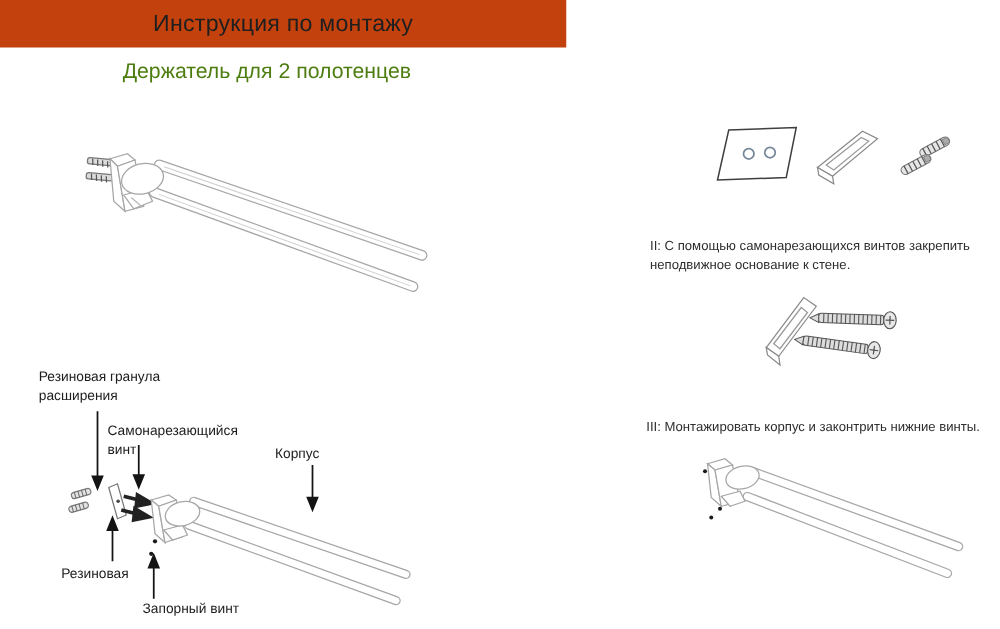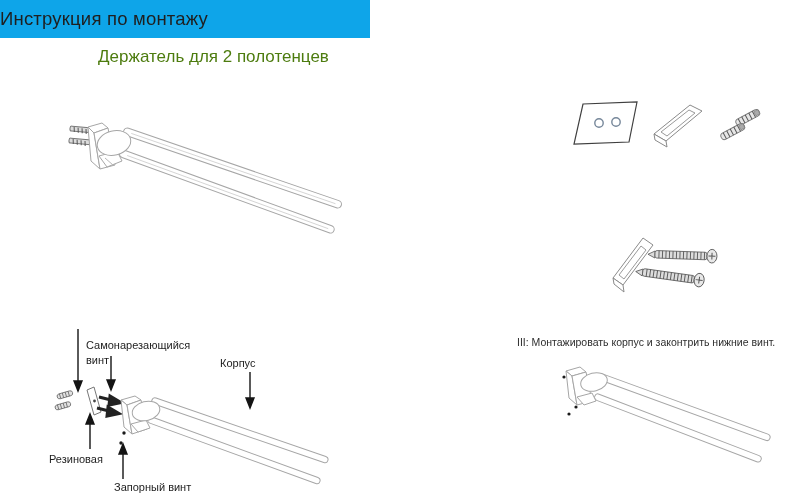--- a/index.html
+++ b/index.html
@@ -1,22 +1,22 @@
 <!DOCTYPE html>
 <html><head>
 <meta charset="utf-8">
 <style>
   html,body{margin:0;padding:0;background:#fff;}
   .page{
     position:relative;width:800px;height:503px;background:#ffffff;
     font-family:"Liberation Sans", sans-serif;color:#222;overflow:hidden;
   }
   .title-band{
-    position:absolute;left:0;top:0;width:370px;height:38px;background:#0ea5e9;
-    display:flex;align-items:center;
+    position:absolute;left:0;top:0;width:453px;height:38px;background:#c2410c;
+    display:flex;align-items:center;justify-content:center;
   }
   .title{font-size:18.5px;color:#1f1f1f;letter-spacing:0.2px;}
   .subtitle{
     position:absolute;left:0;top:47px;width:427px;text-align:center;
     font-size:17px;color:#4d7c0f;
   }
   .step{
     position:absolute;font-size:10.5px;line-height:15px;color:#2e2e2e;
     white-space:pre-line;
   }
@@ -122,27 +122,31 @@
         </g>
       <polygon points="131,139 146,135 150,143 138,147"></polygon>
       <ellipse cx="146" cy="126" rx="14" ry="9.5" transform="rotate(-14 146 126)"></ellipse>
     </g>
     <g fill="#1a1a1a">
       <circle cx="124" cy="148" r="1.7"></circle>
       <circle cx="121" cy="158" r="1.7"></circle>
     </g>
   </svg>
 
+  <div class="lbl lbl-rubber">Резиновая гранула
+расширения</div>
   <div class="lbl lbl-selftap">Самонарезающийся
 винт</div>
   <div class="lbl lbl-korpus">Корпус</div>
   <div class="lbl lbl-osnovanie">Резиновая</div>
   <div class="lbl lbl-zaporny">Запорный винт</div>
 
-  <p class="step step3">III: Монтажировать корпус и законтрить нижние винт.</p>
+  <p class="step step2">II: С помощью самонарезающихся винтов закрепить
+неподвижное основание к стене.</p>
+  <p class="step step3">III: Монтажировать корпус и законтрить нижние винты.</p>
 
   <svg class="ill" style="left:555px;top:92px" width="245" height="88" viewBox="0 0 245 88">
     <g>
       <polygon points="28,12 82,10 74,50 19,52" fill="#fff" stroke="#3f3f3f" stroke-width="1.2"></polygon>
       <circle cx="44" cy="31" r="4.2" fill="#fff" stroke="#76879a" stroke-width="1.4"></circle>
       <circle cx="61" cy="30" r="4.2" fill="#fff" stroke="#76879a" stroke-width="1.4"></circle>
     </g>
     <g fill="#fff" stroke="#8a8a8a" stroke-width="1">
       <polygon points="99,42 135,13 147,19 111,49"></polygon>
       <polygon points="99,42 111,49 112,55 100,48"></polygon>

